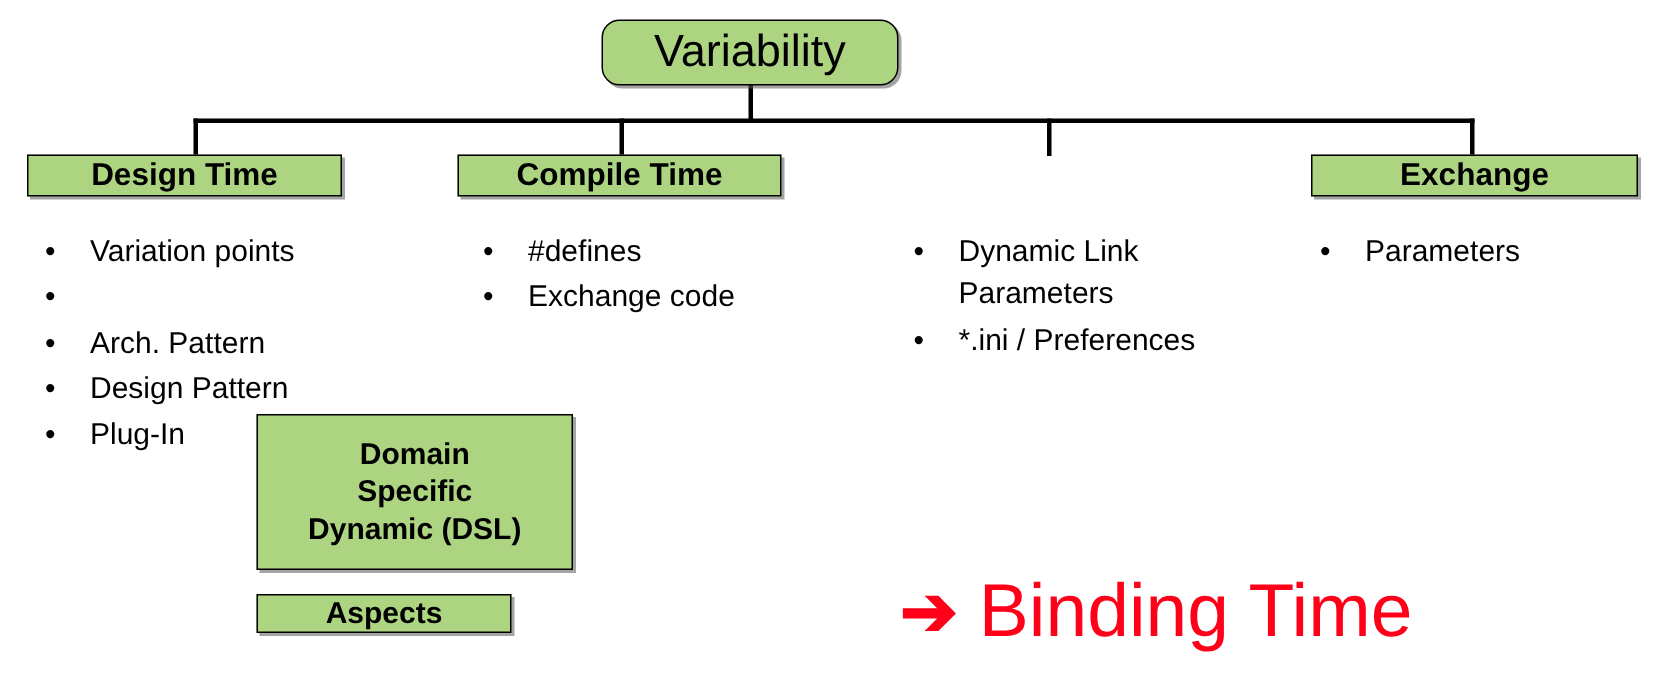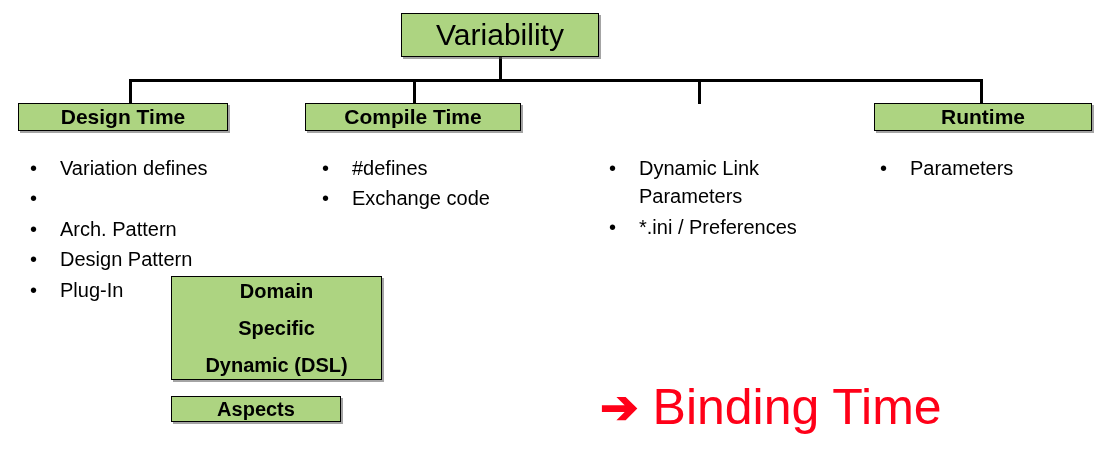--- a/index.html
+++ b/index.html
@@ -30,20 +30,21 @@
     align-items: center;
     justify-content: center;
     text-align: center;
     color: #000000;
     z-index: 3;
   }
   .gbox.title {
     font-size: 30px;
     font-weight: 400;
     letter-spacing: 0px;
+    border-radius: 12px;
   }
   .gbox.phase {
     font-size: 21px;
     font-weight: bold;
   }
   .gbox.sub {
     font-size: 20px;
     font-weight: bold;
     line-height: 1.25;
     flex-direction: column;
@@ -127,28 +128,28 @@
   <div class="gbox phase" style="left:18px; top:103px; width:210px; height:28px;">
     <span>Design Time</span>
   </div>
 
   <div class="gbox phase" style="left:305px; top:103px; width:216px; height:28px;">
     <span>Compile Time</span>
   </div>
 
 
   <div class="gbox phase" style="left:874px; top:103px; width:218px; height:28px;">
-    <span>Runtime</span>
+    <span>Exchange</span>
   </div>
 
   <div class="bullets" style="left:30px; top:154px; width:270px;">
 
     <div class="bullet-row">
       <span class="bullet-dot">•</span>
-      <span class="bullet-text">Variation defines</span>
+      <span class="bullet-text">Variation points</span>
     </div>
 
     <div class="bullet-row">
       <span class="bullet-dot">•</span>
     </div>
 
     <div class="bullet-row">
       <span class="bullet-dot">•</span>
       <span class="bullet-text">Arch. Pattern</span>
     </div>
@@ -191,21 +192,21 @@
   </div>
 
   <div class="bullets" style="left:880px; top:154px; width:220px;">
 
     <div class="bullet-row">
       <span class="bullet-dot">•</span>
       <span class="bullet-text">Parameters</span>
     </div>
   </div>
 
-  <div class="gbox sub" style="left:171px; top:276px; width:211px; height:104px;gap:12px;">
+  <div class="gbox sub" style="left:171px; top:276px; width:211px; height:104px;">
     <span>Domain</span>
     <span>Specific</span>
     <span>Dynamic (DSL)</span>
   </div>
 
   <div class="gbox sub" style="left:171px; top:396px; width:170px; height:26px;">
     <span>Aspects</span>
   </div>
 
   <div id="binding-time" style="left:600px; top:382px;">

